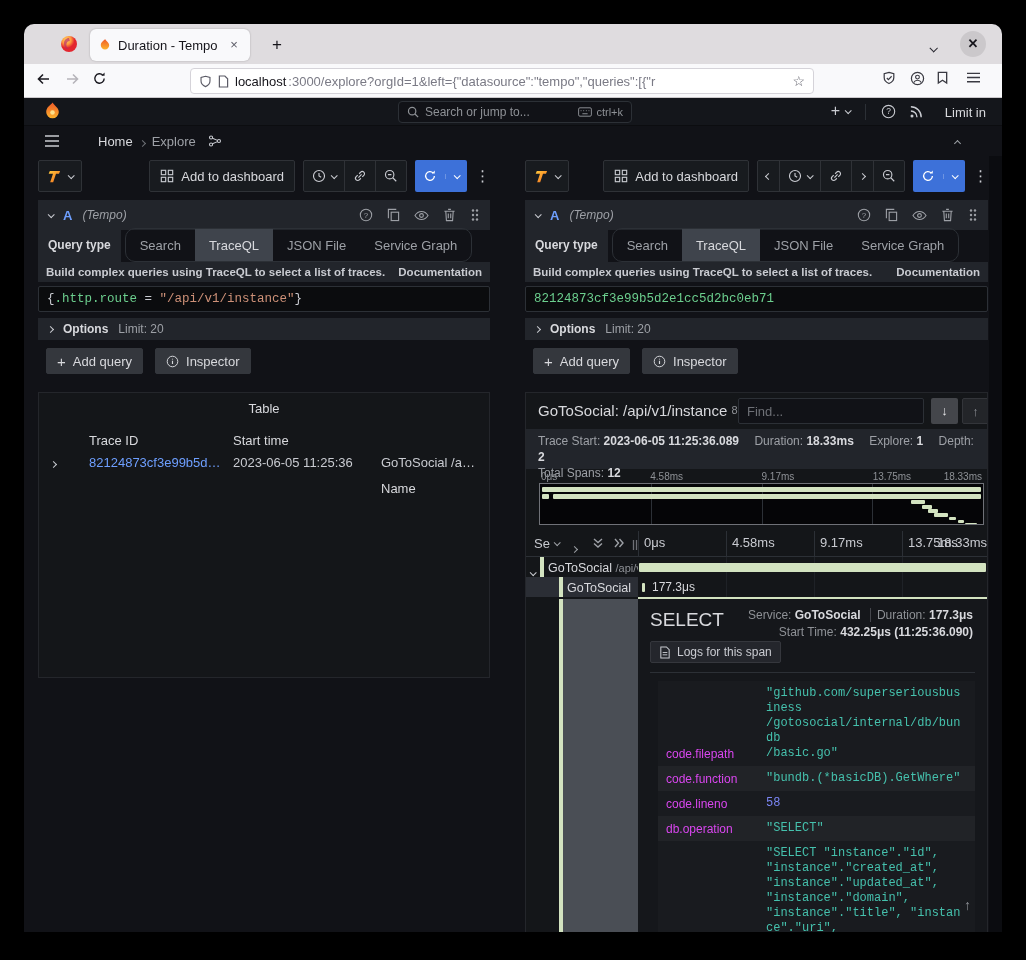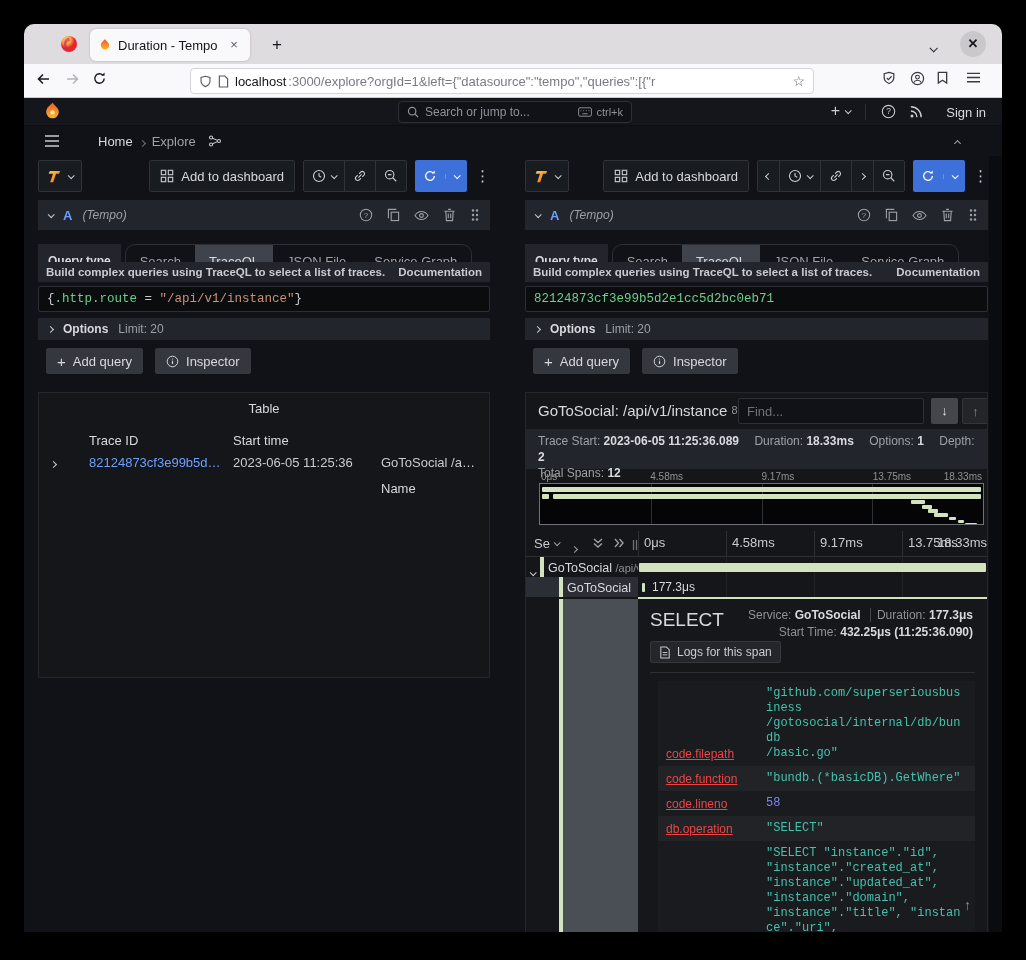--- a/index.html
+++ b/index.html
@@ -47,21 +47,21 @@
   .runbtn{display:inline-flex;align-items:center;height:32px;background:#3d71d9;border-radius:2px;color:#fff;}
   .runbtn .seg{padding:0 8px;display:flex;align-items:center;}
   .kebab{color:#c9cbd1;font-size:15px;letter-spacing:0;}
   .dsbtn{display:inline-flex;align-items:center;gap:6px;height:32px;padding:0 8px;background:#181b1f;border:1px solid #2f3237;border-radius:2px;}
   
   .qeditor{position:absolute;left:0;right:0;top:44px;height:140px;}
   .qhead{position:absolute;left:0;right:0;top:0;height:30px;background:#22252b;display:flex;align-items:center;padding:0 10px;gap:10px;}
   .qhead .ref{color:#6e9fff;font-weight:bold;font-size:13px;}
   .qhead .ds{color:#9da0a6;font-style:italic;font-size:12px;}
   .qicons{margin-left:auto;display:flex;align-items:center;gap:14px;color:#9da0a6;}
-  .qtabs{position:absolute;left:0;top:44px;height:34px;display:flex;align-items:stretch;}
+  .qtabs{position:absolute;left:0;top:28px;height:34px;display:flex;align-items:stretch;}
   .qtype{background:#22252b;font-size:12px;font-weight:bold;color:#d8d9dd;display:flex;align-items:center;padding:0 10px;margin-right:4px;}
   .rgroup{display:flex;border:1px solid #2c3036;border-radius:10px;}
   .rgroup>div{display:flex;align-items:center;padding:0 14px;font-size:13px;color:#9da0a6;}
   .rgroup>div.active{background:#3f444c;color:#d8d9dd;font-weight:500;}
   .qinfo{position:absolute;left:0;right:0;top:62px;height:20px;background:#22252b;display:flex;align-items:center;padding:0 8px;font-size:11.5px;font-weight:bold;color:#c9cbd1;}
   .qinput{position:absolute;left:0;right:0;top:86px;height:26px;background:#0b0c0e;border:1px solid #2c3036;border-radius:2px;display:flex;align-items:center;padding:0 8px;font-family:"Liberation Mono","DejaVu Sans Mono",monospace;font-size:12.5px;}
   .qopts{position:absolute;left:0;right:0;top:118px;height:22px;background:#22252b;display:flex;align-items:center;padding:0 10px;gap:10px;font-size:12px;}
   .qbtns{position:absolute;left:0;top:192px;display:flex;gap:12px;}
   
   .panel{position:absolute;border:1px solid #24262b;background:#141619;}
@@ -94,21 +94,21 @@
   .op{font-size:11px;color:#8e9196;}
   #detail{position:absolute;left:112px;right:0;top:206px;bottom:0;background:#15171b;padding:10px 12px;overflow:hidden;}
   #detail h1{margin:0;font-size:19px;font-weight:normal;color:#d8d9dd;display:inline-block;}
   #dmeta{position:absolute;right:14px;top:8px;text-align:right;font-size:12px;color:#8e9196;line-height:17px;}
   #dmeta b{color:#d8d9dd;}
   .logsbtn{display:inline-flex;align-items:center;gap:6px;margin-top:10px;background:#24262c;border:1px solid #35373d;border-radius:2px;color:#c9cbd1;font-size:12px;padding:3px 8px;}
   .ddiv{border-top:1px solid #2c3036;margin:9px 0 8px;}
   .attrhdr{font-size:12px;font-weight:bold;color:#d8d9dd;display:flex;align-items:center;gap:7px;}
   #attrs{margin:8px 0 0 8px;font-size:12px;}
   .arow{display:flex;align-items:flex-end;padding:5px 8px;}
-  .arow .k{width:100px;flex:none;color:#ef4444;text-decoration:underline;}
+  .arow .k{width:100px;flex:none;color:#d946ef;}
   .arow .v{font-family:"Liberation Mono","DejaVu Sans Mono",monospace;white-space:pre-wrap;word-break:break-all;color:#45c1ad;line-height:15px;}
   .arow .v.num{color:#7b86f5;}
   .arow:nth-child(odd){background:#191b1f;}
   .arow:nth-child(even){background:#212327;}
   svg{display:block;}
 </style>
 </head>
 <body>
 
 <div id="window">
@@ -245,21 +245,21 @@
             <circle cx="8" cy="8" r="6.6" fill="none" stroke="#c9cbd1" stroke-width="1.2"></circle>
             <text x="8" y="11" font-size="9" fill="#c9cbd1" text-anchor="middle" font-family="Liberation Sans">?</text>
           </svg>
         </div>
       <div class="abs" style="right:78px;top:6px;">
         <svg width="15" height="15" viewBox="0 0 16 16">
             <circle cx="3.2" cy="12.8" r="1.6" fill="#c9cbd1"></circle>
             <path d="M2 7.5A6.5 6.5 0 0 1 8.5 14M2 3A11 11 0 0 1 13 14" fill="none" stroke="#c9cbd1" stroke-width="1.5"></path>
           </svg>
         </div>
-      <div class="abs" style="right:16px;top:7px;color:#d8d9dd;font-size:13px;">Sign in</div>
+      <div class="abs" style="right:16px;top:7px;color:#d8d9dd;font-size:13px;">Limit in</div>
     </div>
 
     <div id="breadcrumbs">
       <span style="margin-left:20px;">
         <svg width="16" height="14" viewBox="0 0 16 14">
             <path d="M1 2h14M1 7h14M1 12h14" stroke="#c9cbd1" stroke-width="1.6"></path>
           </svg>
         </span>
       <span style="margin-left:38px;color:#d8d9dd;">Home</span>
       <span style="margin:0 7px;color:#6e7076;"><span class="chev right sm"></span></span>
@@ -585,21 +585,21 @@
             </div>
           <div class="fbtn" style="left:405px;background:#44464b;color:#e6e7e9;">↓</div>
           <div class="fbtn" style="left:436px;background:#232529;border:1px solid #33353a;color:#8e9096;">↑</div>
         </div>
         <div id="traceinfo">
           <div>
             <span>Trace Start:</span>
             <b>2023-06-05 11:25:36.089</b>
             <span>Duration:</span>
             <b>18.33ms</b>
-            <span>Options:</span>
+            <span>Explore:</span>
             <b>1</b>
             <span>Depth:</span>
             <b>2</b>
           </div>
           <div>
             <span>Total Spans:</span>
             <b>12</b>
           </div>
         </div>
 

